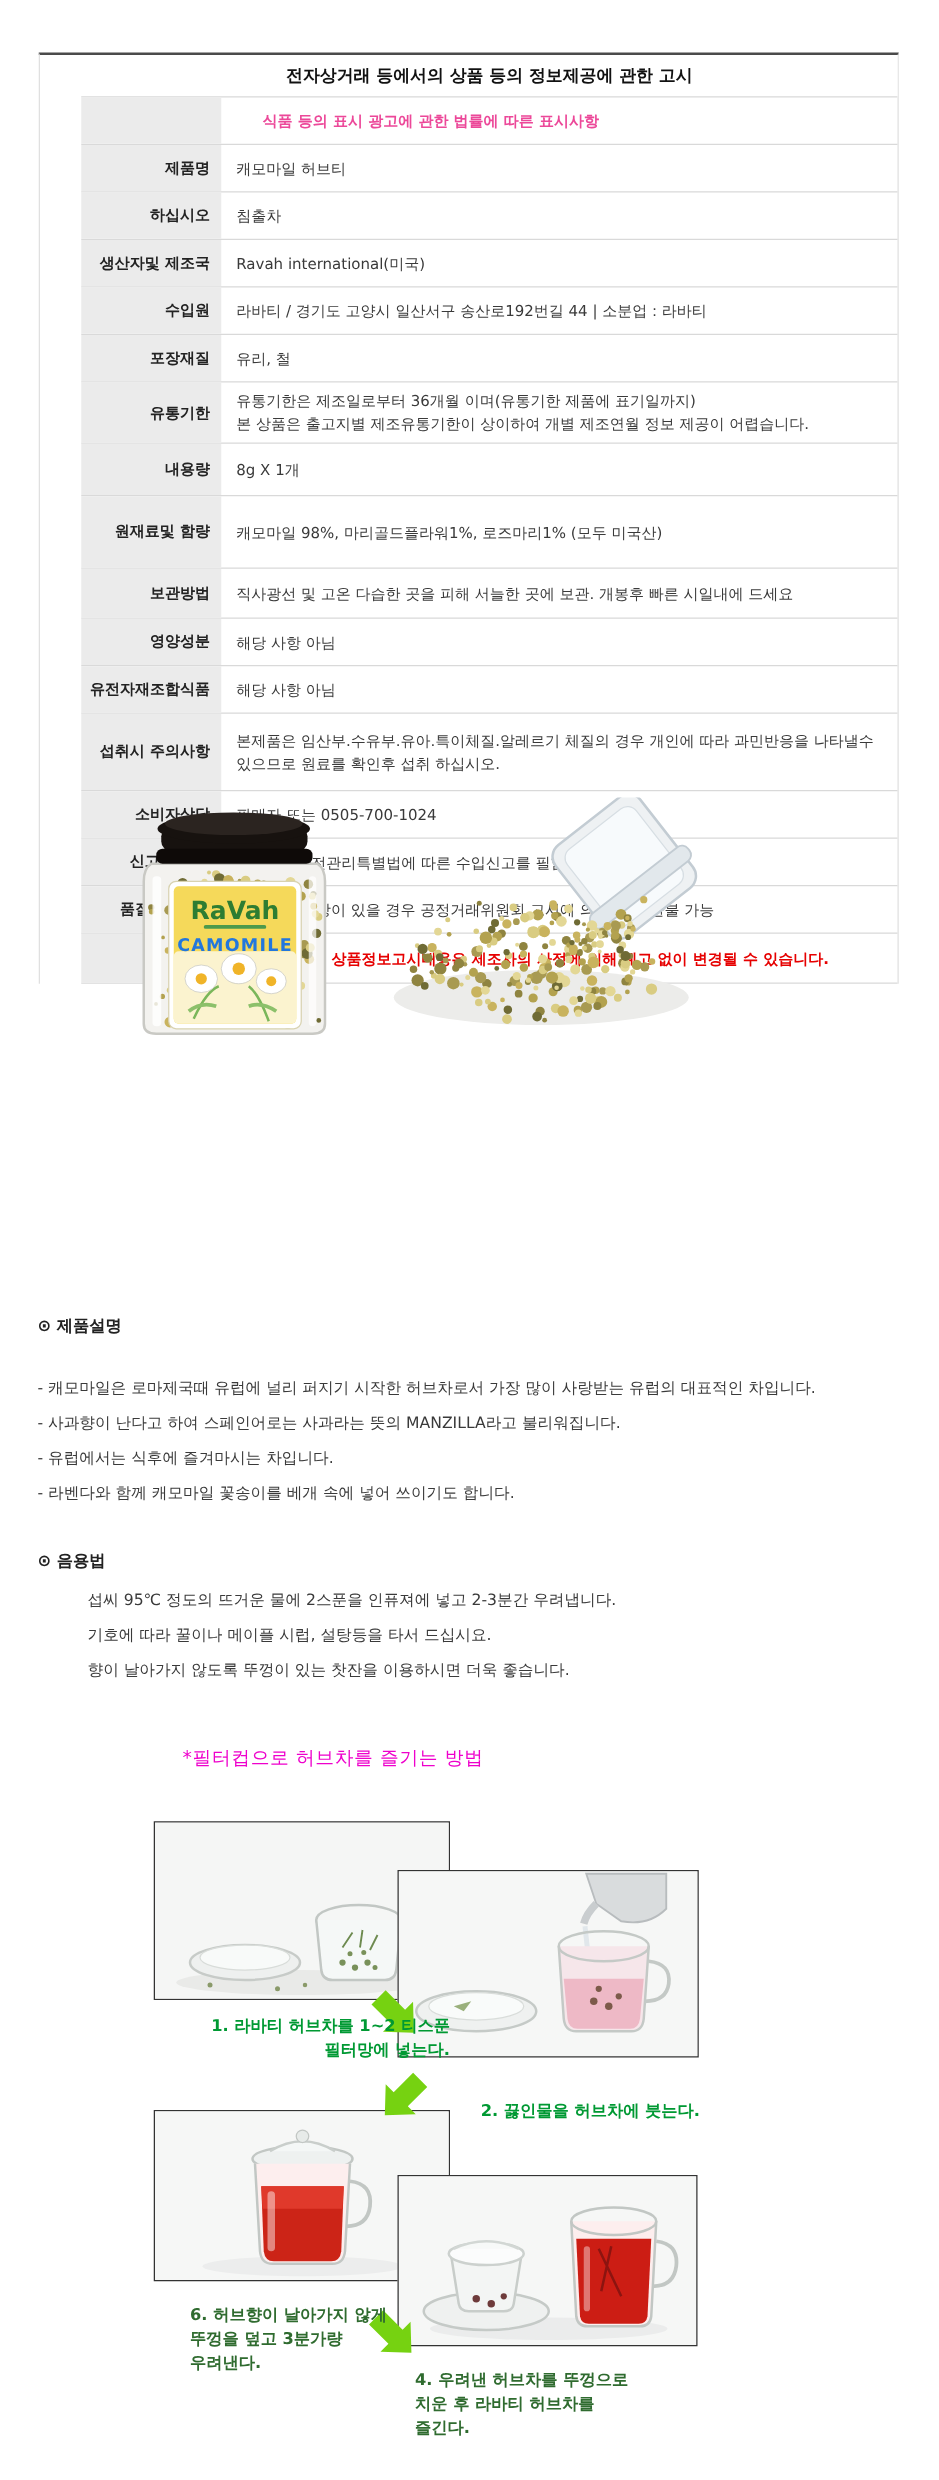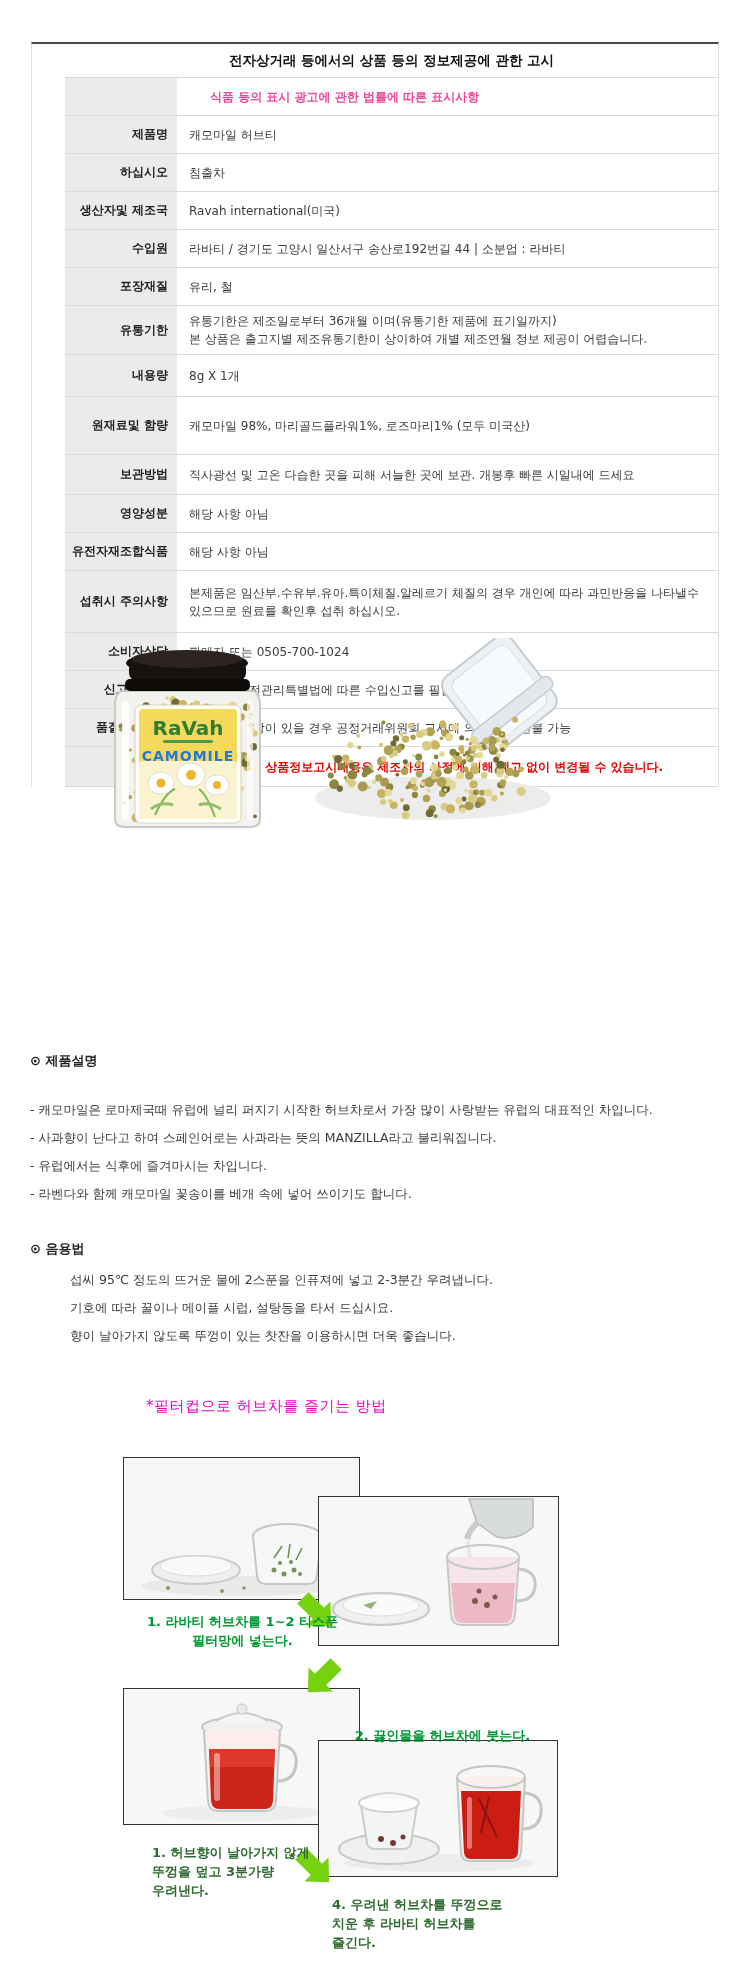--- a/index.html
+++ b/index.html
@@ -49,21 +49,21 @@
   
   .guide-title {
     position:absolute; left:133px; top:1397px;
     color:#ee00cc; font-weight:normal; font-size:15px; letter-spacing:0.5px;margin-left:13px;
   }
   .step-photo {
     position:absolute; border:1px solid #333; background:#fbfbfb; overflow:hidden;
   }
   .step-caption {
     position:absolute; font-weight:bold; font-size:13px;
-    white-space:pre-line; line-height:1.45; text-align:center;
+    white-space:pre-line; line-height:1.45; text-align:right;
   }
   .cap-green { color:#009933; }
   .cap-dark  { color:#2f6b2f; text-align:left; }
   .arrow-abs { position:absolute; width:52px; height:52px; }
   svg { display:block; }
 </style>
 </head>
 <body>
 
 <div class="notice-table">
@@ -658,19 +658,19 @@
 <div class="arrow-abs" style="left:289px; top:1842px;">
   <svg width="52" height="52" viewBox="0 0 52 52">
     <g transform="rotate(45 26 26)">
       <polygon points="6,18 28,18 28,9 46,26 28,43 28,34 6,34" fill="#76d211"></polygon>
     </g>
   </svg>
 </div>
 
 <div class="step-caption cap-green" style="left:125px; top:1613px; width:235px;">1. 라바티 허브차를 1~2 티스푼
 필터망에 넣는다.</div>
-<div class="step-caption cap-green" style="left:325px; top:1681px; width:235px;margin-top:46px;">2. 끓인물을 허브차에 붓는다.</div>
-<div class="step-caption cap-dark" style="left:152px; top:1844px; width:215px;">1. 허브향이 날아가지 않게
+<div class="step-caption cap-green" style="left:325px; top:1681px; width:235px;">2. 끓인물을 허브차에 붓는다.</div>
+<div class="step-caption cap-dark" style="left:152px; top:1844px; width:215px;">6. 허브향이 날아가지 않게
     뚜껑을 덮고 3분가량
     우려낸다.</div>
 <div class="step-caption cap-dark" style="left:332px; top:1896px; width:225px;">4. 우려낸 허브차를 뚜껑으로
     치운 후 라바티 허브차를
     즐긴다.</div>
 
 </body></html>

